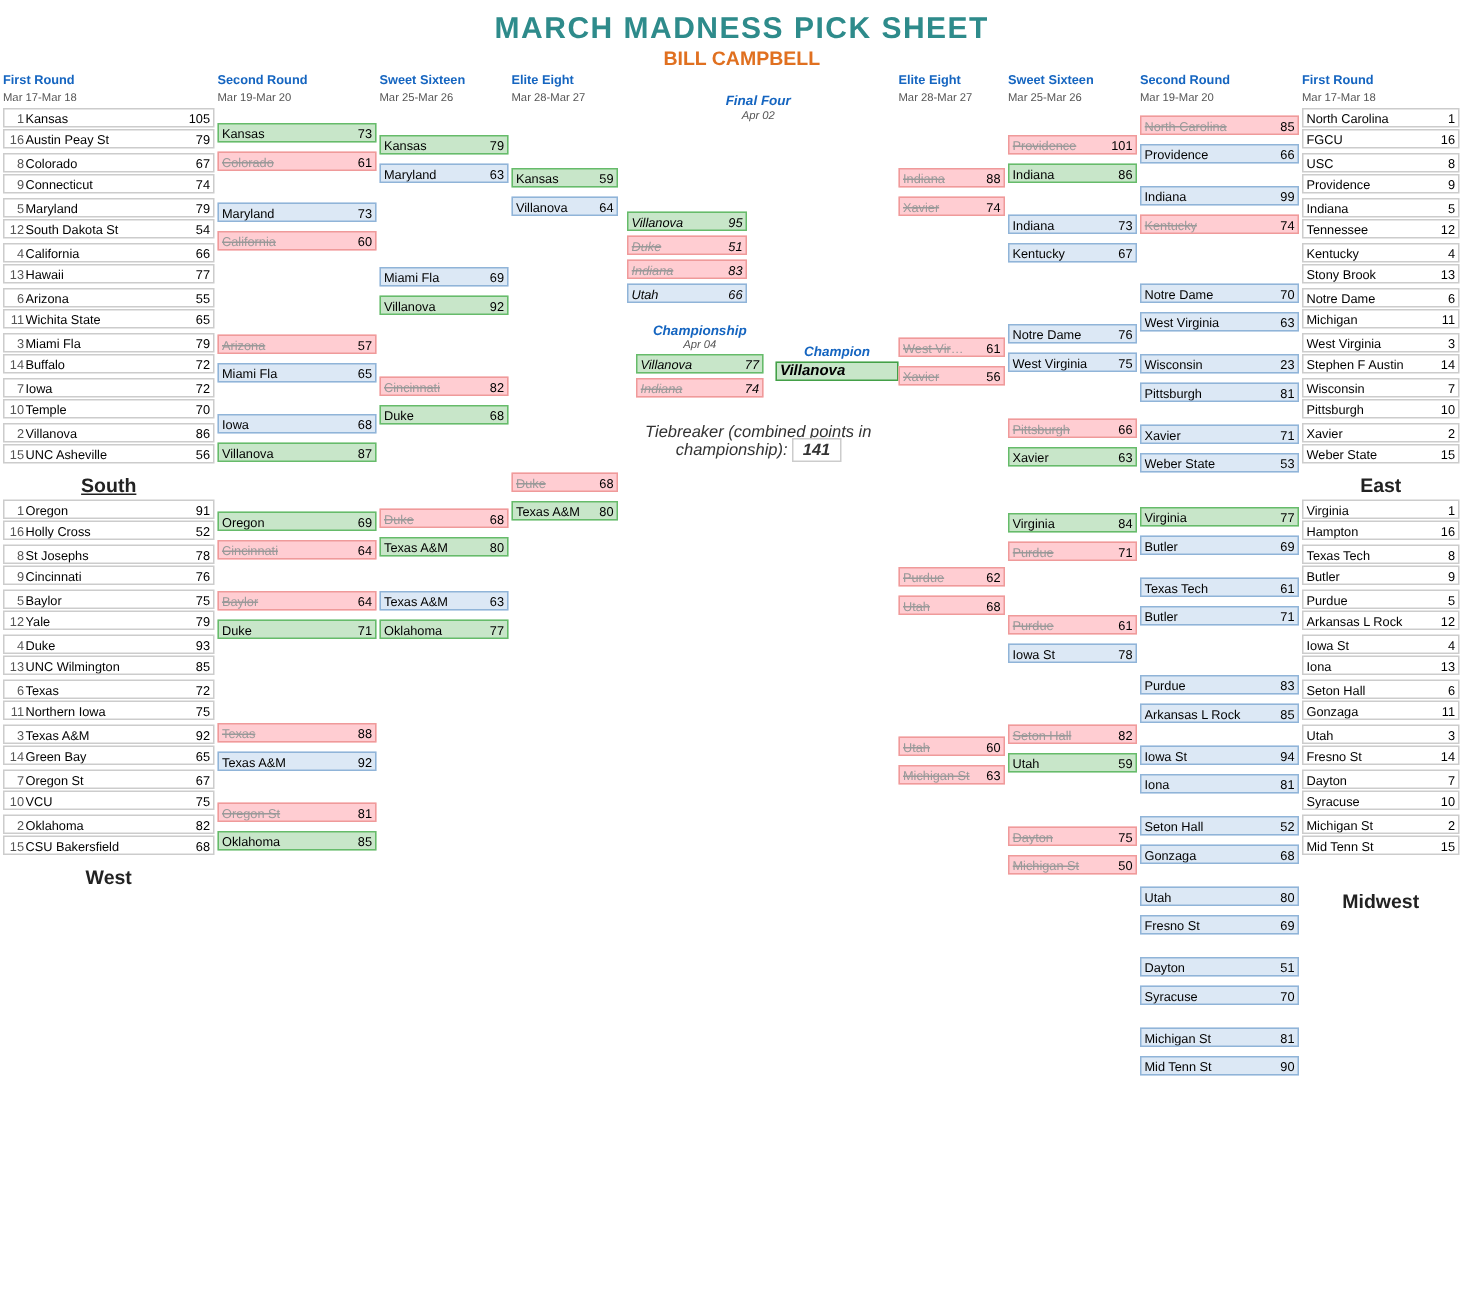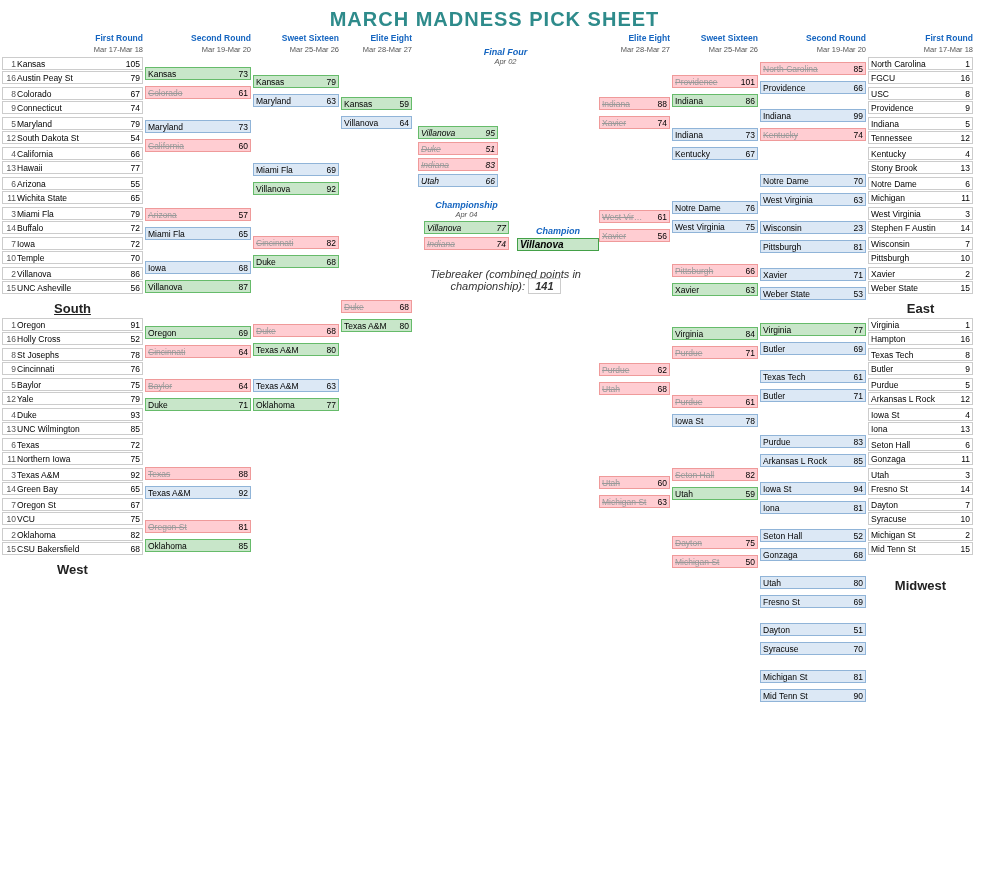--- a/index.html
+++ b/index.html
@@ -73,21 +73,21 @@
     .tb.champ { background: #c8e6c9; border-color: #43a047; font-weight: bold; font-size: 10px; }
     .tb.plain { background: #fff; border-color: #ccc; }
 
     .gap1 { height: 2px; }
     .gap2 { height: 5px; }
     .gap3 { height: 10px; }
     .gap5 { height: 20px; }
     .gap9 { height: 55px; }
 
     .rl { 
-      text-align: right;
+      text-align: left;
       color: #1565c0;
       font-size: 8.5px;
       font-weight: bold;
       line-height: 1.3;
       margin-bottom: 2px;
     }
     .rl .dt { color: #555; font-weight: normal; font-size: 7.5px; }
     .sl { 
       text-align: center;
       font-size: 13px;
@@ -106,20 +106,21 @@
       color: #555;
       font-size: 7.5px;
       text-align: center;
     }
   </style>
 </head>
 <body>
 
 <div class="page-title">
   <h1>MARCH MADNESS PICK SHEET</h1>
+  <div class="user-name">BILL CAMPBELL</div>
 </div>
 
 <div class="bracket-main">
 
   <div class="col col-r1-left">
     <div class="rl">
       <span>First Round</span><br>
       <span class="dt">Mar 17-Mar 18</span>
     </div>
 
@@ -520,21 +521,21 @@
             <span class="nm">Villanova</span>
             <span class="sc">77</span>
           </div>
         <div class="gap1"></div>
         <div class="tb l" style="width:85px;">
             <span class="nm">Indiana</span>
             <span class="sc">74</span>
           </div>
       </div>
       <div style="margin-left:8px;">
-        <div class="ff-label" style="margin-top:26px;">Champion</div>
+        <div class="ff-label" style="margin-top:14px;">Champion</div>
         <div class="gap1"></div>
         <div class="tb champ" style="width:82px;">
             <span class="nm">Villanova</span>
           </div>
       </div>
     </div>
 
     <div style="height:12px;"></div>
 
     <div class="tiebreaker">

